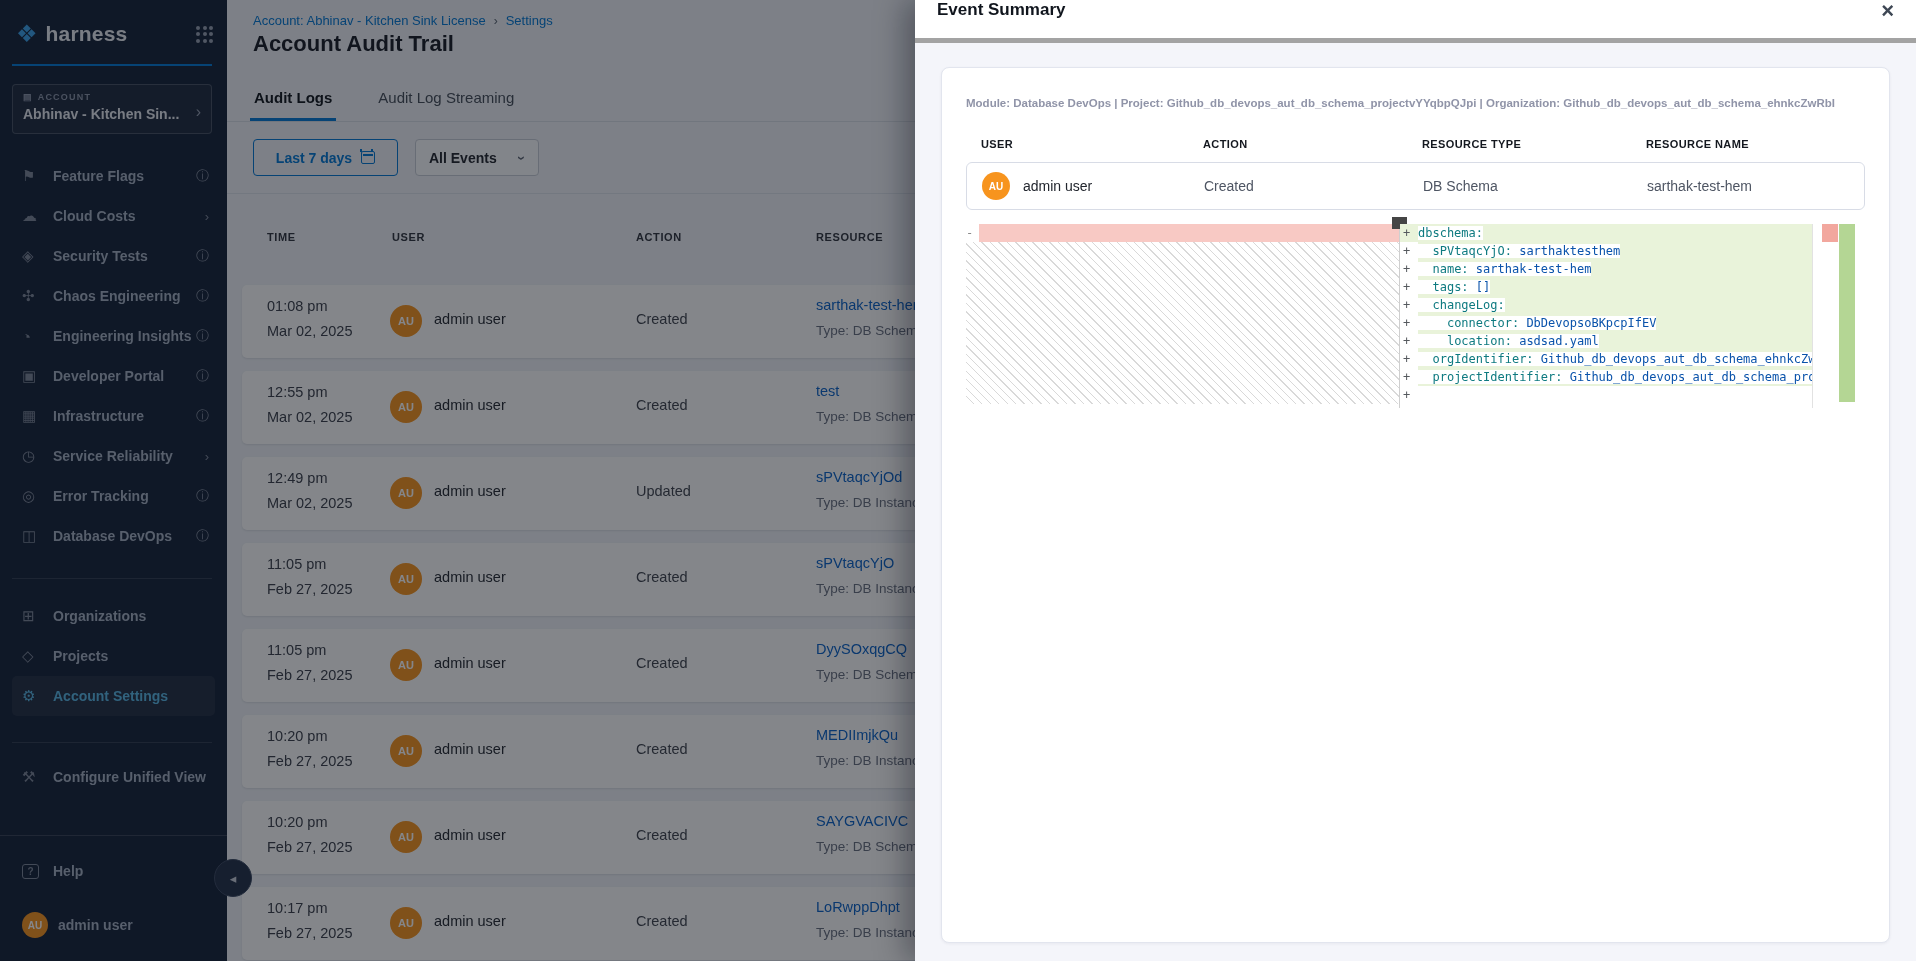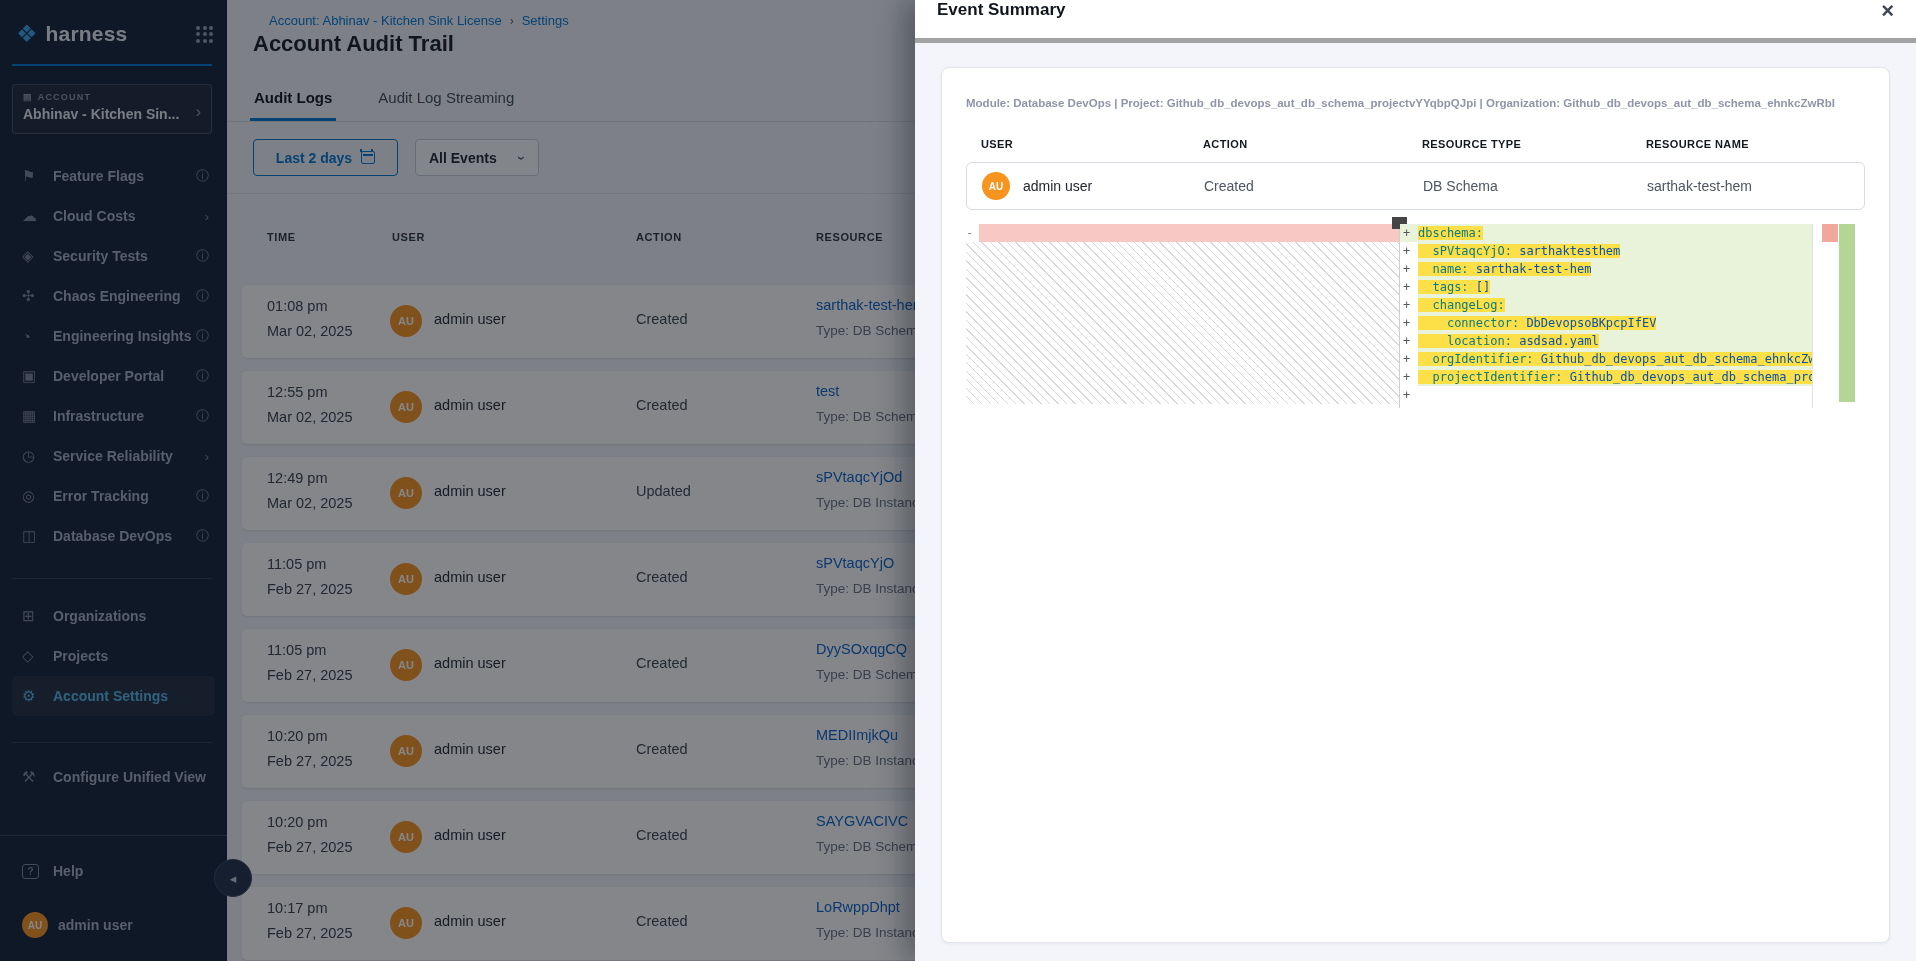--- a/index.html
+++ b/index.html
@@ -39,21 +39,21 @@
   .avatar { border-radius:50%; background:#f7941e; color:#fff; font-weight:700; display:flex; align-items:center; justify-content:center; }
   .s-user .avatar { width:26px; height:26px; font-size:10px; }
   .s-user .n-label { margin-left:10px; }
 
   .collapse-handle { position:absolute; left:214px; top:859px; width:38px; height:38px; border-radius:50%;
                      background:#233048; border:1px solid #3c4a63; color:#c6cdd8; z-index:5;
                      display:flex; align-items:center; justify-content:center; font-size:13px; }
 
   
   .main { position:absolute; left:227px; top:0; right:0; bottom:0; background:#f0f3f8; z-index:1; }
-  .breadcrumb { position:absolute; top:13px; left:42px; font-size:13px; display:flex; gap:8px; align-items:center; }
+  .breadcrumb { position:absolute; top:13px; left:26px; font-size:13px; display:flex; gap:8px; align-items:center; }
   .breadcrumb .crumb { color:#0278d5; cursor:pointer; }
   .breadcrumb .sep { color:#5b6472; font-size:12px; }
   .page-title { position:absolute; top:31px; left:26px; font-size:22px; font-weight:700; color:#181d27; }
   .tabsbar { position:absolute; top:79px; left:0; right:0; height:43px; border-bottom:1px solid #d9dee7; padding-left:23px; display:flex; gap:38px; }
   .tab { font-size:15px; padding:10px 4px 0 4px; color:#454d59; cursor:pointer; position:relative; }
   .tab.active { color:#11161d; font-weight:700; }
   .tab.active:after { content:""; position:absolute; left:0; right:0; bottom:0; height:3px; background:#0278d5; }
   .filters { position:absolute; top:139px; left:26px; display:flex; gap:17px; }
   .btn-date { height:37px; min-width:145px; border:1px solid #0278d5; border-radius:4px; background:transparent;
               color:#0278d5; font-size:14px; font-weight:600; display:flex; align-items:center; justify-content:center; gap:9px; padding:0 16px; cursor:pointer; }
@@ -115,21 +115,21 @@
   .dl-hatch { position:absolute; top:18px; left:0; right:0; height:162px;
               background:repeating-linear-gradient(45deg,#ffffff 0px,#ffffff 5px,#d9d9d9 5px,#d9d9d9 6px); }
   .diff-sash { position:absolute; left:433px; top:0; height:184px; width:1px; background:#cfcfcf; }
   .sash-handle { position:absolute; top:-7px; left:-7px; width:15px; height:12px; background:#454545; }
   .diff-right { position:absolute; left:434px; top:0; right:0; height:184px; }
   .dr-row { display:flex; height:18px; line-height:18px; }
   .dr-gutter { width:18px; color:#55595e; text-align:left; padding-left:3px; flex:none; }
   .dr-gutter.green { background:#e9f3da; }
   .dr-line { flex:1; margin-right:52px; background:#e9f3da; white-space:pre; overflow:hidden; }
   .dr-line.empty { background:transparent; }
-  .dr-text { background:#fde047; }
+  .dr-text { background:#ffffff; }
   .y-key { color:#0e7a80; }
   .y-val { color:#0a53ab; }
   .edge-line { position:absolute; right:52px; top:0; height:184px; border-left:1px solid #e2e2e2; }
   .ruler { position:absolute; top:0; right:10px; width:33px; height:178px; }
   .ruler-red { position:absolute; left:0; top:0; width:16px; height:18px; background:#f2a79e; }
   .ruler-green { position:absolute; right:0; top:0; width:16px; height:178px; background:#b4d694; }
 </style>
 </head>
 <body>
 
@@ -266,21 +266,21 @@
   </div>
   <div class="page-title">Account Audit Trail</div>
 
   <div class="tabsbar">
     <div class="tab active">Audit Logs</div>
     <div class="tab">Audit Log Streaming</div>
   </div>
 
   <div class="filters">
     <div class="btn-date">
-      <span>Last 2 days</span>
+      <span>Last 7 days</span>
       <span class="cal-icon"></span>
     </div>
     <div class="sel-events">
       <span>All Events</span>
       <span class="chev">›</span>
     </div>
   </div>
 
   <div class="section-div"></div>
 

